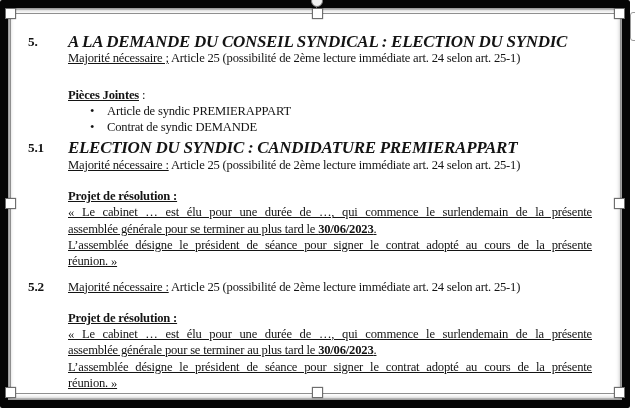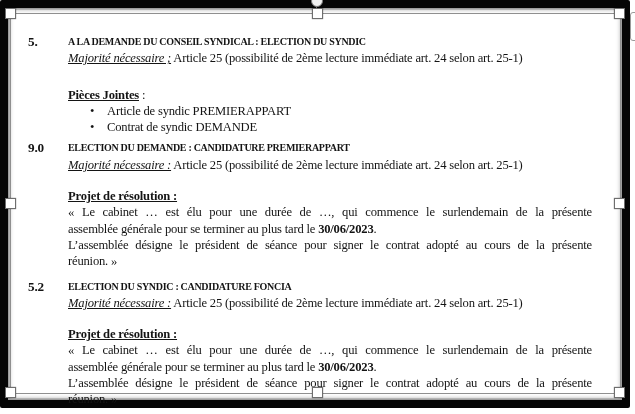--- a/index.html
+++ b/index.html
@@ -44,26 +44,26 @@
   }
   
   .doc{
     position:absolute;left:12px;top:12px;width:606px;
     padding:22px 26px 0 16px;box-sizing:border-box;
     color:#141414;font-size:12.6px;line-height:16.3px;letter-spacing:-0.2px;
   }
   .row{display:flex;}
   .num{flex:none;width:40px;font-weight:bold;font-size:13.2px;}
   .body{flex:1;min-width:0;}
-  .sec-title{font-weight:bold;font-size:10px;letter-spacing:-0.3px;white-space:nowrap;}
+  .sec-title{font-weight:bold;font-size:17px;letter-spacing:-0.3px;white-space:nowrap;font-style:italic;}
   .majority{white-space:nowrap;}
-  .ul{text-decoration:underline;font-style:italic;}
+  .ul{text-decoration:underline;}
   .blk-label{font-weight:bold;text-decoration:underline;}
   .gap-attach{margin-top:20px;}
-  .gap-proj{margin-top:15px;}
+  .gap-proj{margin-top:15px;text-decoration:underline;}
   .sec-51{margin-top:5px;}
   .sec-52{margin-top:9px;}
   .bullet-row{display:flex;}
   .bullet-dot{flex:none;width:17px;margin-left:22px;text-align:left;}
   .jline{text-align:justify;text-align-last:justify;white-space:normal;}
   .lline{white-space:nowrap;}
   b.date{font-weight:bold;}
 </style>
 </head>
 <body>
@@ -86,38 +86,37 @@
         </div>
         <div class="bullet-row">
           <span class="bullet-dot">•</span>
           <span>Contrat de syndic DEMANDE</span>
         </div>
       </div>
     </div>
   </div>
 
   <div class="row sec-51">
-    <div class="num">9.0</div>
+    <div class="num">5.1</div>
     <div class="body">
-      <div class="sec-title">ELECTION DU DEMANDE : CANDIDATURE PREMIERAPPART</div>
+      <div class="sec-title">ELECTION DU SYNDIC : CANDIDATURE PREMIERAPPART</div>
       <div class="majority"><span class="ul">Majorité nécessaire :</span><span> Article 25 (possibilité de 2ème lecture immédiate art. 24 selon art. 25-1)</span></div>
       <div class="gap-proj">
         <div class="blk-label">Projet de résolution :</div>
         <div class="jline">« Le cabinet … est élu pour une durée de …, qui commence le surlendemain de la présente</div>
         <div class="lline"><span>assemblée générale pour se terminer au plus tard le </span><b class="date">30/06/2023</b><span>.</span></div>
         <div class="jline">L’assemblée désigne le président de séance pour signer le contrat adopté au cours de la présente</div>
         <div class="lline">réunion. »</div>
       </div>
     </div>
   </div>
 
   <div class="row sec-52">
     <div class="num">5.2</div>
     <div class="body">
-      <div class="sec-title">ELECTION DU SYNDIC : CANDIDATURE FONCIA</div>
       <div class="majority"><span class="ul">Majorité nécessaire :</span><span> Article 25 (possibilité de 2ème lecture immédiate art. 24 selon art. 25-1)</span></div>
       <div class="gap-proj">
         <div class="blk-label">Projet de résolution :</div>
         <div class="jline">« Le cabinet … est élu pour une durée de …, qui commence le surlendemain de la présente</div>
         <div class="lline"><span>assemblée générale pour se terminer au plus tard le </span><b class="date">30/06/2023</b><span>.</span></div>
         <div class="jline">L’assemblée désigne le président de séance pour signer le contrat adopté au cours de la présente</div>
         <div class="lline">réunion. »</div>
       </div>
     </div>
   </div>

